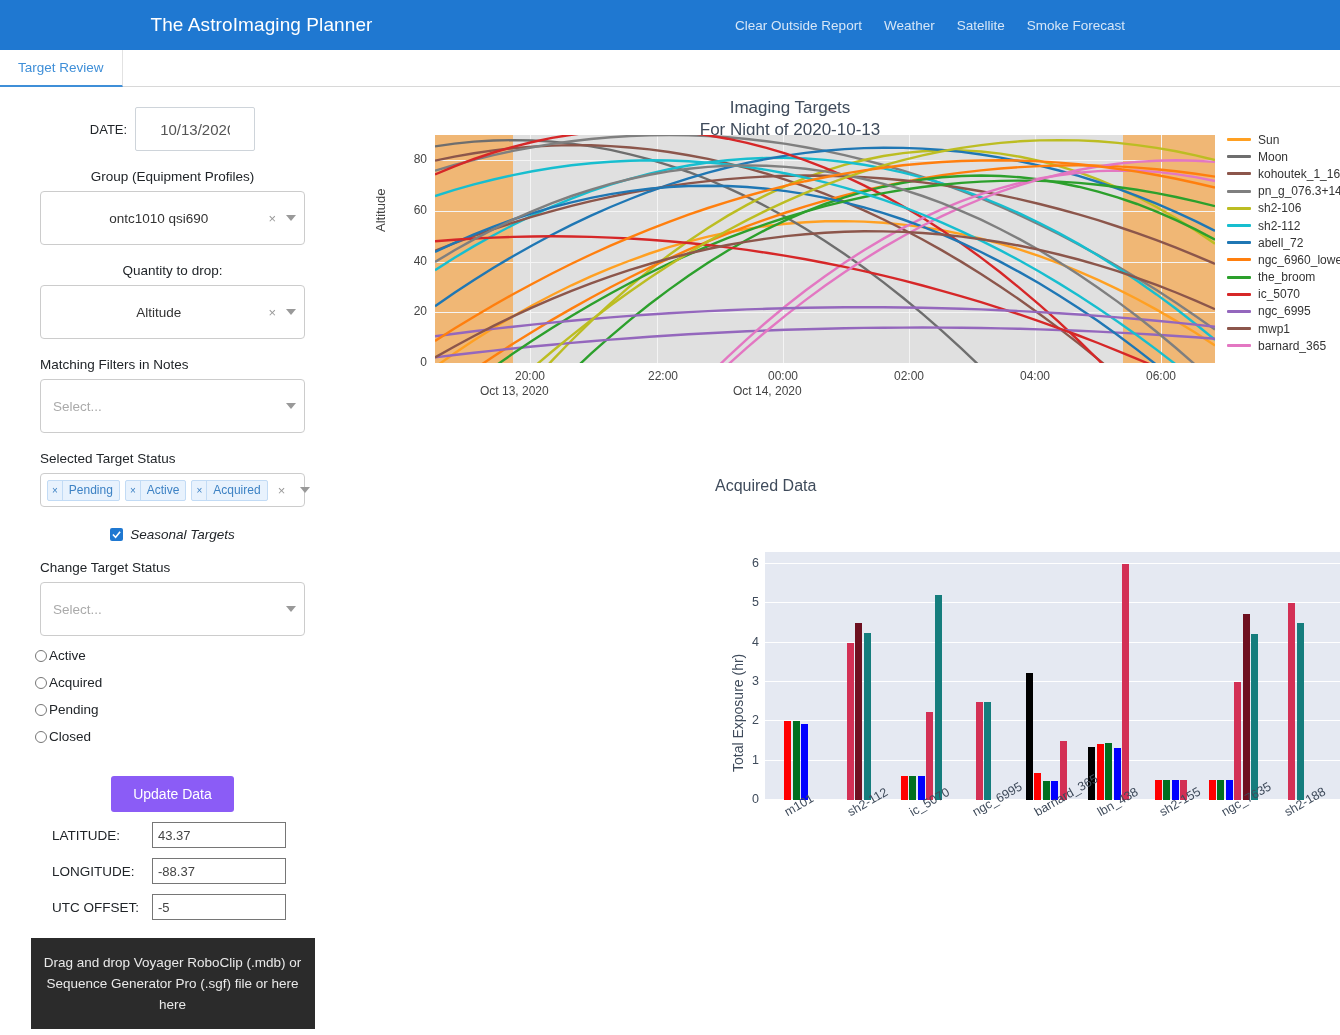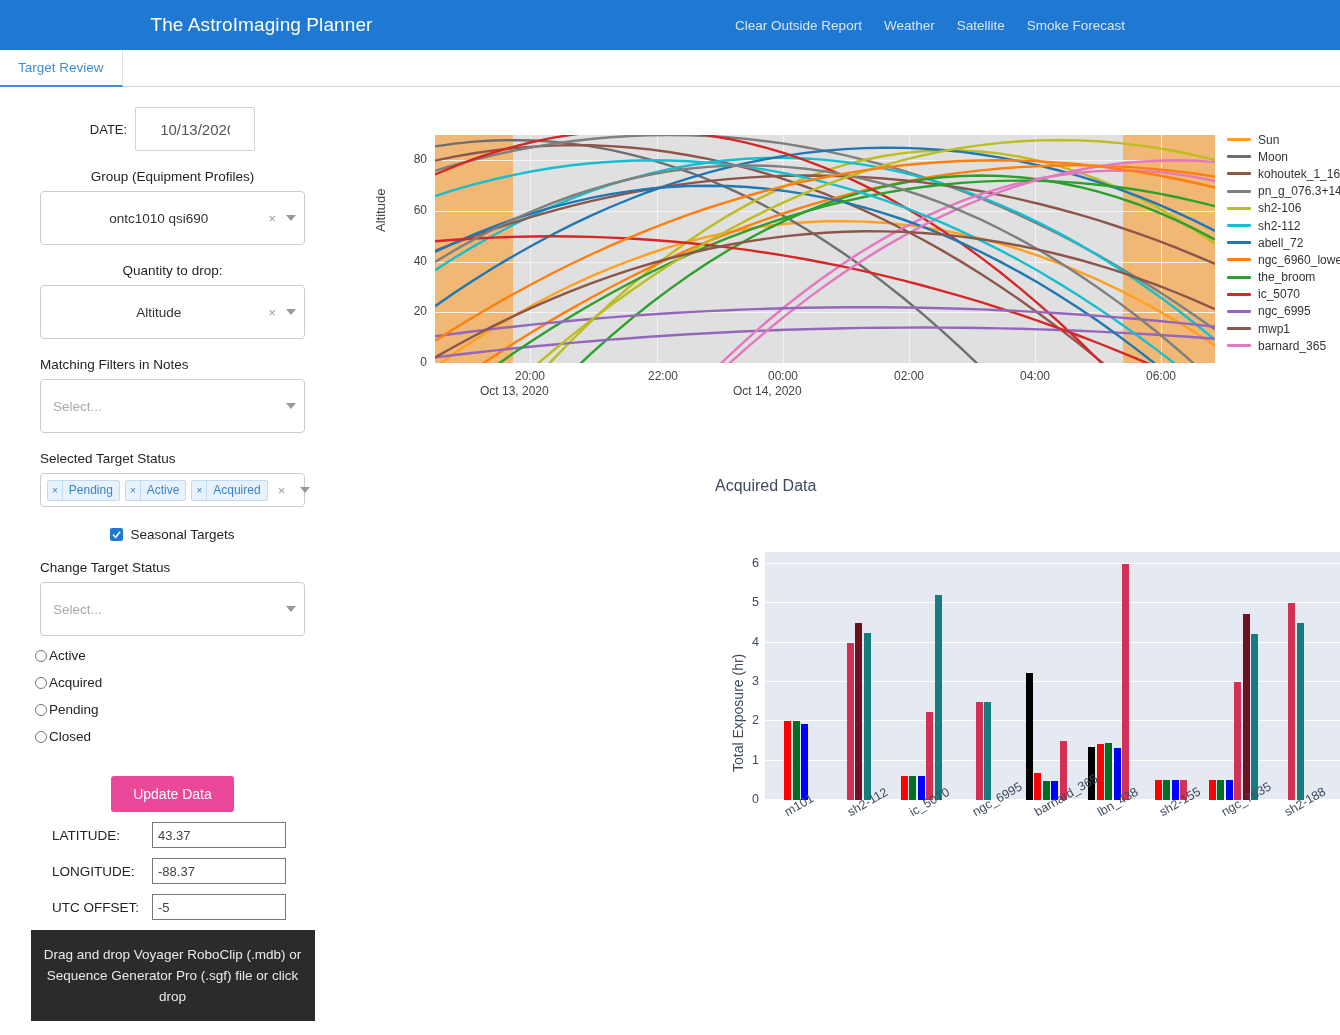--- a/index.html
+++ b/index.html
@@ -60,21 +60,21 @@
     border-right: 1px solid #e2e2e2;
     background: #fff;
   }
   .tab.active { color: #3f8fd8; border-bottom: 2px solid #3f8fd8; margin-bottom:-1px; }
   .tab.inactive { color: #9b5bb5; }
 
   
   #body-wrap { display: flex; height: 948px; }
   #sidebar { width: 345px; flex: 0 0 345px; position: relative; padding-top: 8px; }
   #content { flex: 1; position: relative; }
-  .lbl { font-size: 13.5px; color: #212529; }
+  .lbl { font-size: 13.5px; color: #212529; font-style: italic; }
 
   #date-row { display:flex; align-items:center; justify-content:center; margin-top:12px; }
   #date-label { font-size:13px; color:#212529; margin-right:8px; }
   #date-input {
     width:120px; height:44px; border:1px solid #ced4da; border-radius:2px;
     font-size:15px; color:#555; padding:0 24px; font-family:Liberation Sans, sans-serif;
     background:#fff; text-align:left;
   }
 
   .field-block { width:265px; margin: 0 auto; }
@@ -114,40 +114,40 @@
   .cbx svg { display:block; }
 
   .radio-row { display:flex; align-items:center; margin-left:35px; margin-top:12px; }
   .radio-circle {
     width:12px; height:12px; border:1px solid #767676; border-radius:50%; background:#fff;
     margin-right:2px; flex:0 0 12px;
   }
   .radio-label { font-size:13.5px; color:#212529; }
 
   #update-btn {
-    display:block; margin: 32px auto 0; background:#ec4899; color:#fff; border:none;
+    display:block; margin: 32px auto 0; background:#8b5cf6; color:#fff; border:none;
     padding: 10px 22px; font-size:14px; border-radius:3px; cursor:pointer;
     font-family:"Liberation Sans",sans-serif;
   }
 
   .geo-row { display:flex; align-items:center; margin-top:10px; padding-left:52px; }
   .geo-label { width:100px; font-size:13.5px; color:#212529; }
   .geo-input {
     width:134px; height:26px; border:1px solid #767676; background:#fff;
     font-size:13px; color:#444; padding:0 5px; font-family:"Liberation Sans",sans-serif;
   }
 
   #weather-btn {
     display:block; margin: 26px auto 0; background:#1667b8; color:#fff;
     border:3px solid #bcd9f5; padding: 9px 16px; font-size:14px; cursor:pointer;
     font-family:"Liberation Sans",sans-serif;
   }
 
   #dropzone {
-    margin: 10px auto 0; width: 284px; background:#2b2b2b; color:#e9e9e9;
+    margin: 18px auto 0; width: 284px; background:#2b2b2b; color:#e9e9e9;
     text-align:center; font-size:13.5px; line-height:21px; padding: 14px 8px;
   }
 
   
   #chart1 { position:absolute; left: 30px; top: 0px; width: 990px; height: 300px; }
   #chart1-title {
     text-align:center; font-size:17px; color:#3f4b5b; line-height:22px;
     padding-top: 10px; width: 830px;
   }
   #c1-plot {
@@ -313,27 +313,31 @@
       </div>
       <div class="geo-row">
         <span class="geo-label">UTC OFFSET:</span>
         <input class="geo-input" value="-5" style="">
       </div>
     </div>
 
 
     <div id="dropzone">
       <div>Drag and drop Voyager RoboClip (.mdb) or</div>
-      <div>Sequence Generator Pro (.sgf) file or click drop</div>
+      <div>Sequence Generator Pro (.sgf) file or here here</div>
     </div>
   </div>
 
   <div id="content">
 
     <div id="chart1">
+      <div id="chart1-title">
+        <div>Imaging Targets</div>
+        <div>For Night of 2020-10-13</div>
+      </div>
       <div id="c1-ylab">Altitude</div>
       <div id="c1-yticks">
           <div class="c1-ytick" style="left: 22px; top: 268px;">0</div>
           <div class="c1-ytick" style="left: 22px; top: 217.333px;">20</div>
           <div class="c1-ytick" style="left: 22px; top: 166.667px;">40</div>
           <div class="c1-ytick" style="left: 22px; top: 116px;">60</div>
           <div class="c1-ytick" style="left: 22px; top: 65.3333px;">80</div>
         </div>
       <div id="c1-plot">
           <div class="band" style="left: 0px; width: 78px;"></div>

